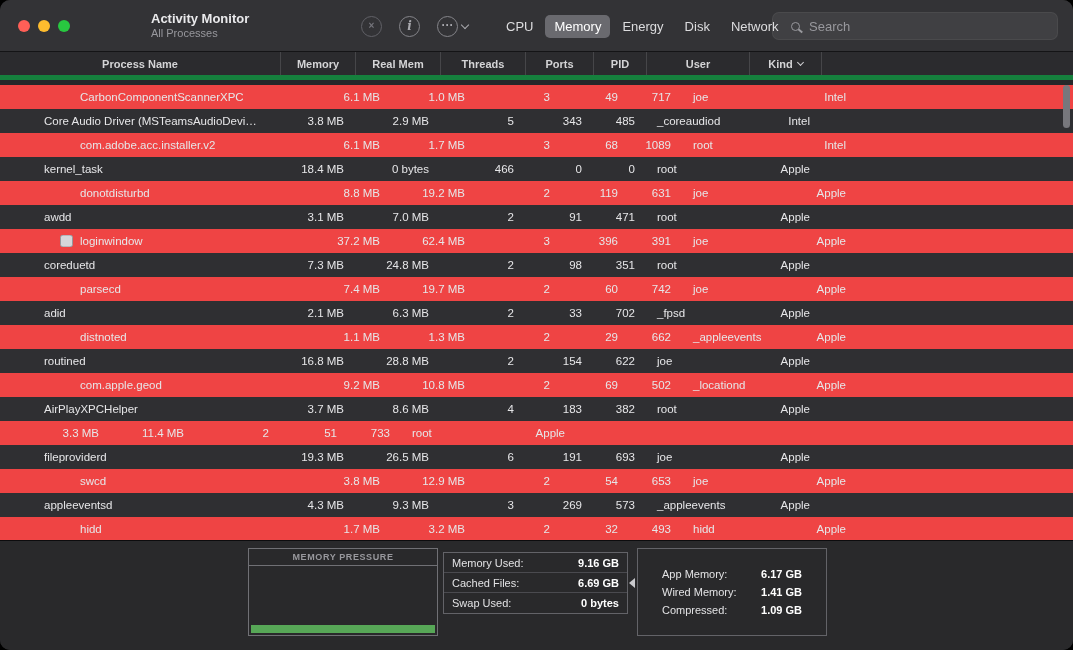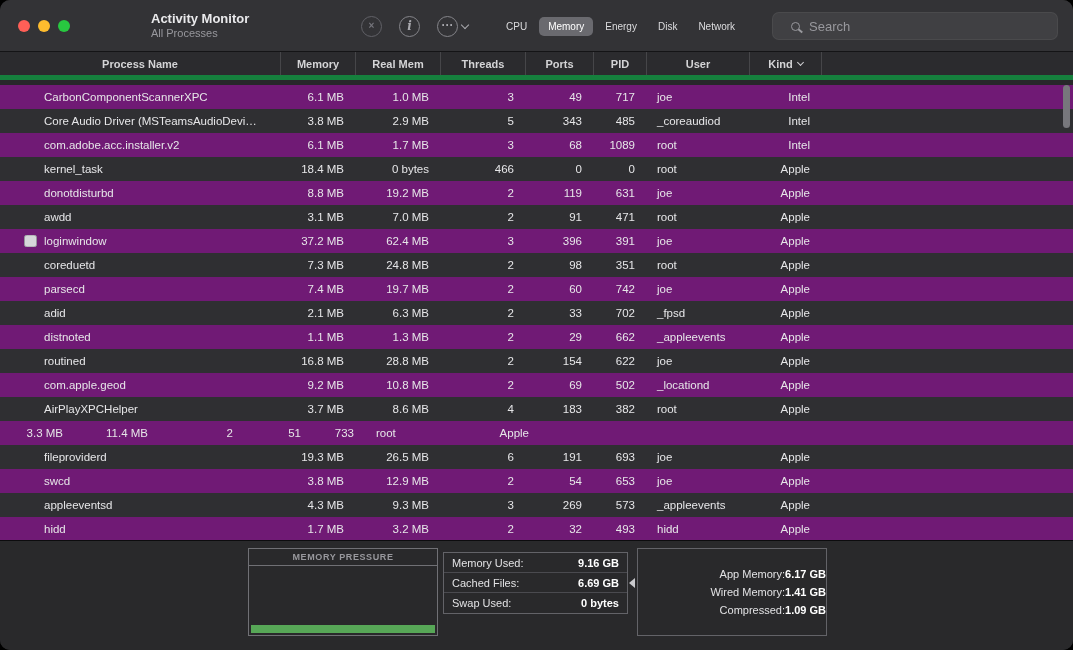--- a/index.html
+++ b/index.html
@@ -46,21 +46,21 @@
   .i-glyph { font-family: "DejaVu Serif", serif; font-style: italic; font-weight: bold; font-size: 12px; }
   .dots-glyph { font-weight: bold; font-size: 12px; letter-spacing: 0; margin-top: -3px; }
   .more-group { display: flex; align-items: center; gap: 4px; }
   .chev-down {
     width: 6px; height: 6px;
     border-right: 1.5px solid #aaaaaf; border-bottom: 1.5px solid #aaaaaf;
     transform: rotate(45deg); margin-top: -3px;
   }
 
   .tabs { position: absolute; left: 497px; top: 0; height: 52px; display: flex; align-items: center; gap: 3px; }
-  .tab { font-size: 10px; color: #dcdcde; padding: 4px 9px; border-radius: 5px; white-space: nowrap; }
+  .tab { font-size: 13px; color: #dcdcde; padding: 4px 9px; border-radius: 5px; white-space: nowrap; }
   .tab.selected { background: var(--selected-tab-gray, #6a6a6f); color: #fff; }
 
   .search {
     position: absolute; left: 772px; top: 12px;
     width: 286px; height: 28px;
     background: rgba(255,255,255,0.065);
     border: 1px solid rgba(255,255,255,0.05);
     border-radius: 7px;
     display: flex; align-items: center; padding: 0 18px;
   }
@@ -102,21 +102,21 @@
   .c-threads { width: 85px;  flex: 0 0 85px; }
   .c-ports   { width: 68px;  flex: 0 0 68px; }
   .c-pid     { width: 53px;  flex: 0 0 53px; }
   .c-user    { width: 103px; flex: 0 0 103px; }
   .c-kind    { width: 72px;  flex: 0 0 72px; }
   .c-fill    { flex: 1 1 auto; border-right: none; }
 
   
   .tbody { flex: 1 1 auto; overflow: hidden; background: #27272a; padding-top: 5px; }
   .trow { height: 24px; display: flex; align-items: center; font-size: 11.5px; color: #e6e6e8; }
-  .trow.even { background: #701a75; }
+  .trow.even { background: #ef4444; padding-left: 36px; }
   .trow.odd  { background: #2f2f32; }
   .cell { overflow: hidden; white-space: nowrap; }
   .cell.c-name { padding-left: 44px; position: relative; }
   .picon {
     position: absolute; left: 24px; top: 50%; transform: translateY(-50%);
     width: 13px; height: 13px; border-radius: 3px;
     background: #d6d6da; border: 1px solid #96969c;
   }
   .num { text-align: right; padding-right: 12px; }
   .cell.c-user { padding-left: 10px; }
@@ -167,21 +167,21 @@
     position: absolute; right: -8px; top: 25px;
     width: 0; height: 0;
     border-top: 5px solid transparent; border-bottom: 5px solid transparent;
     border-right: 6px solid #c9c9cd;
   }
 
   .stats-right {
     width: 190px; height: 88px; margin-left: 9px;
     border: 1px solid #636368;
     display: flex; flex-direction: column; justify-content: center;
-    padding: 0 0; gap: 1px; align-items: flex-end;
+    padding: 0 24px; gap: 1px;
   }
   .rrow { height: 17px; display: flex; align-items: center; justify-content: space-between; }
 </style>
 </head>
 <body>
 
 <div class="window">
 
   <div class="toolbar">
     <div class="traffic">

